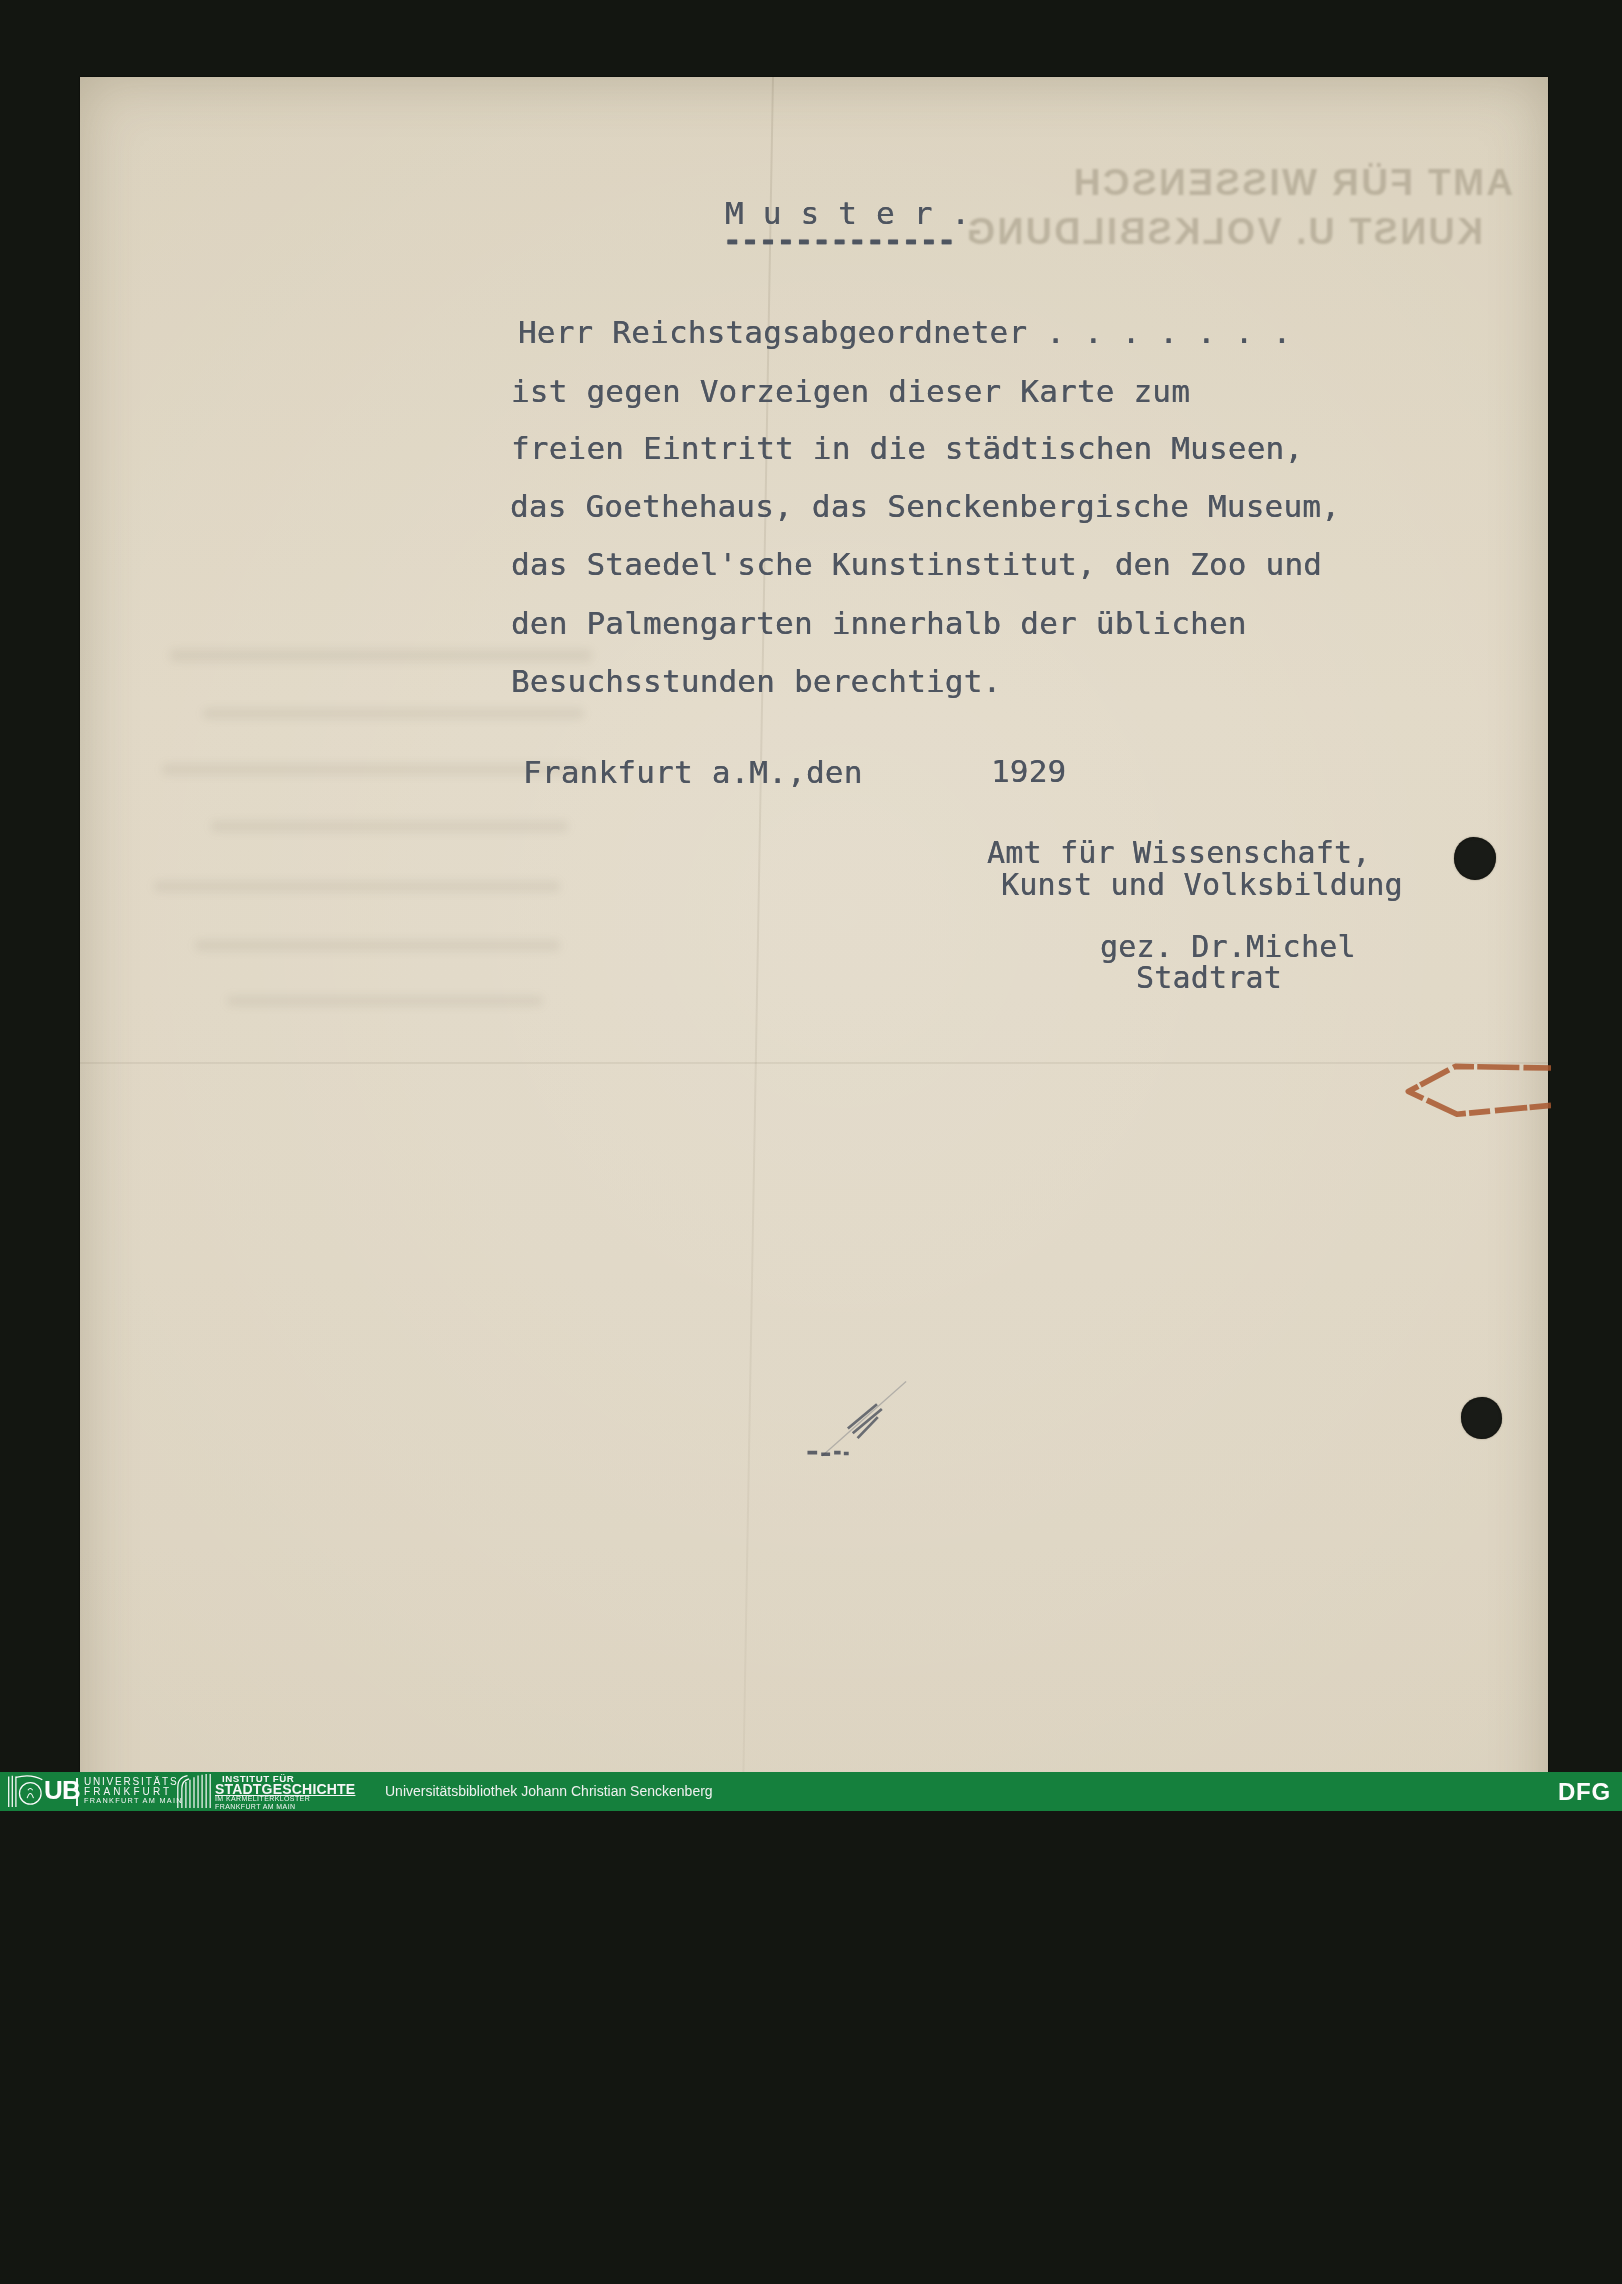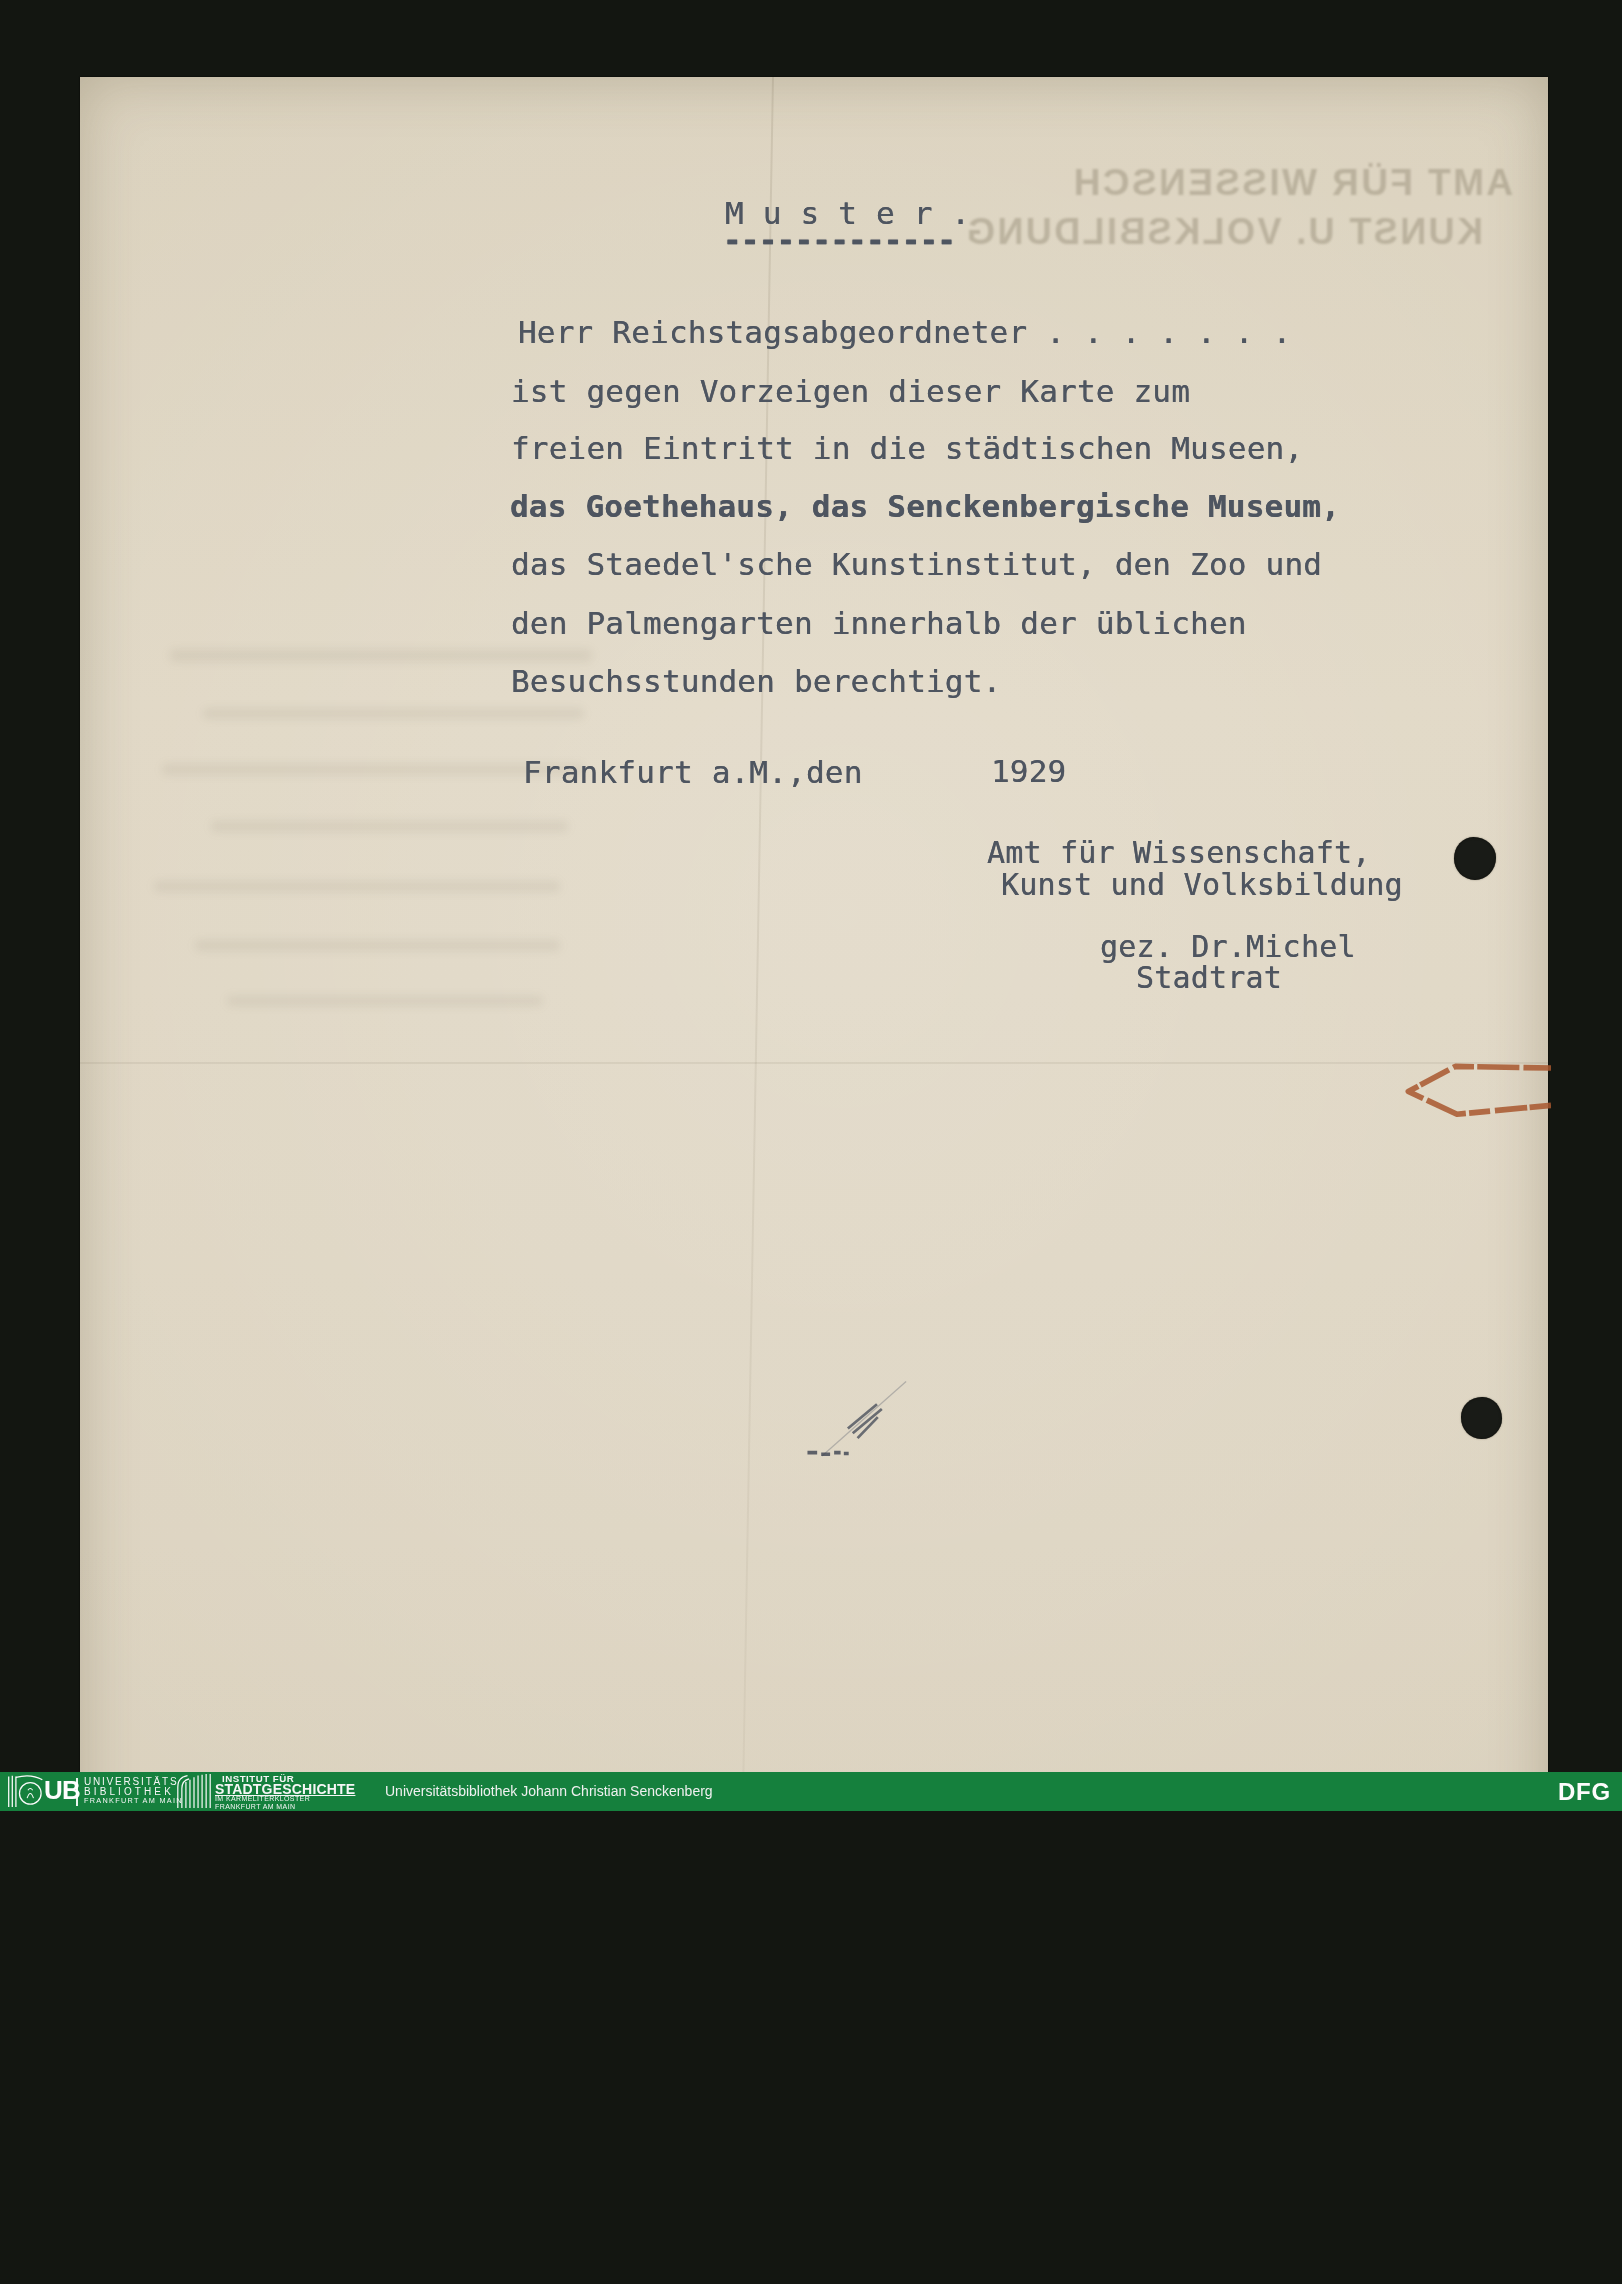--- a/index.html
+++ b/index.html
@@ -96,21 +96,21 @@
 
   <div class="ghost" style="left:961px;top:162px;width:552px;">AMT FÜR WISSENSCH</div>
   <div class="ghost" style="left:931px;top:211px;width:552px;font-size:36px;">KUNST U. VOLKSBILDUNG</div>
 
   <div class="tw" style="left:725px;top:197px;">M u s t e r .</div>
   <div class="tw underline-dashes" style="left:723px;top:224px;">-------------</div>
 
   <div class="tw" style="left:518px;top:316px;">Herr Reichstagsabgeordneter . . . . . . .</div>
   <div class="tw" style="left:511px;top:375px;">ist gegen Vorzeigen dieser Karte zum</div>
   <div class="tw" style="left:511px;top:432px;">freien Eintritt in die städtischen Museen,</div>
-  <div class="tw" style="left:510px;top:490px;font-weight:bold;">das Goethehaus, das Senckenbergische Museum,</div>
+  <div class="tw" style="left:510px;top:490px;">das Goethehaus, das Senckenbergische Museum,</div>
   <div class="tw" style="left:511px;top:548px;">das Staedel'sche Kunstinstitut, den Zoo und</div>
   <div class="tw" style="left:511px;top:607px;">den Palmengarten innerhalb der üblichen</div>
   <div class="tw" style="left:511px;top:665px;">Besuchsstunden berechtigt.</div>
 
   <div class="tw" style="left:523px;top:756px;">Frankfurt a.M.,den</div>
   <div class="tw" style="left:991px;top:755px;">1929</div>
 
   <div class="tw small" style="left:987px;top:837px;">Amt für Wissenschaft,</div>
   <div class="tw small" style="left:989px;top:869px;margin-left:12px;">Kunst und Volksbildung</div>
   <div class="tw small" style="left:1100px;top:931px;">gez. Dr.Michel</div>
@@ -138,21 +138,21 @@
         <line x1="11" y1="2" x2="11" y2="40"></line>
         <path d="M11,3 Q30,-2 44,6"></path>
         <circle cx="29" cy="23" r="13.5"></circle>
         <path d="M25,29 Q29,17 33,29 M26,19 q3,-4 6,0" stroke-width="1.3"></path>
       </g>
     </svg>
     <div class="ub-abbr">UB</div>
     <div class="sep"></div>
     <div class="ub-text">
       <div class="l1">UNIVERSITÄTS</div>
-      <div class="l2">BIBLIOTHEK</div>
+      <div class="l2">FRANKFURT</div>
       <div class="l3">FRANKFURT AM MAIN</div>
     </div>
 
     <svg style="position:absolute;left:176px;top:2.4px;" width="36" height="34" viewBox="0 0 44 42">
       <g stroke="#fafafa" fill="none" stroke-width="1.5">
         <path d="M2,42 L2,16 Q2,4 14,2"></path>
         <path d="M7,42 L7,18 Q7,8 16,6"></path>
         <line x1="12" y1="42" x2="12" y2="10"></line>
         <line x1="17" y1="42" x2="17" y2="7"></line>
         <line x1="22" y1="42" x2="22" y2="4"></line>

